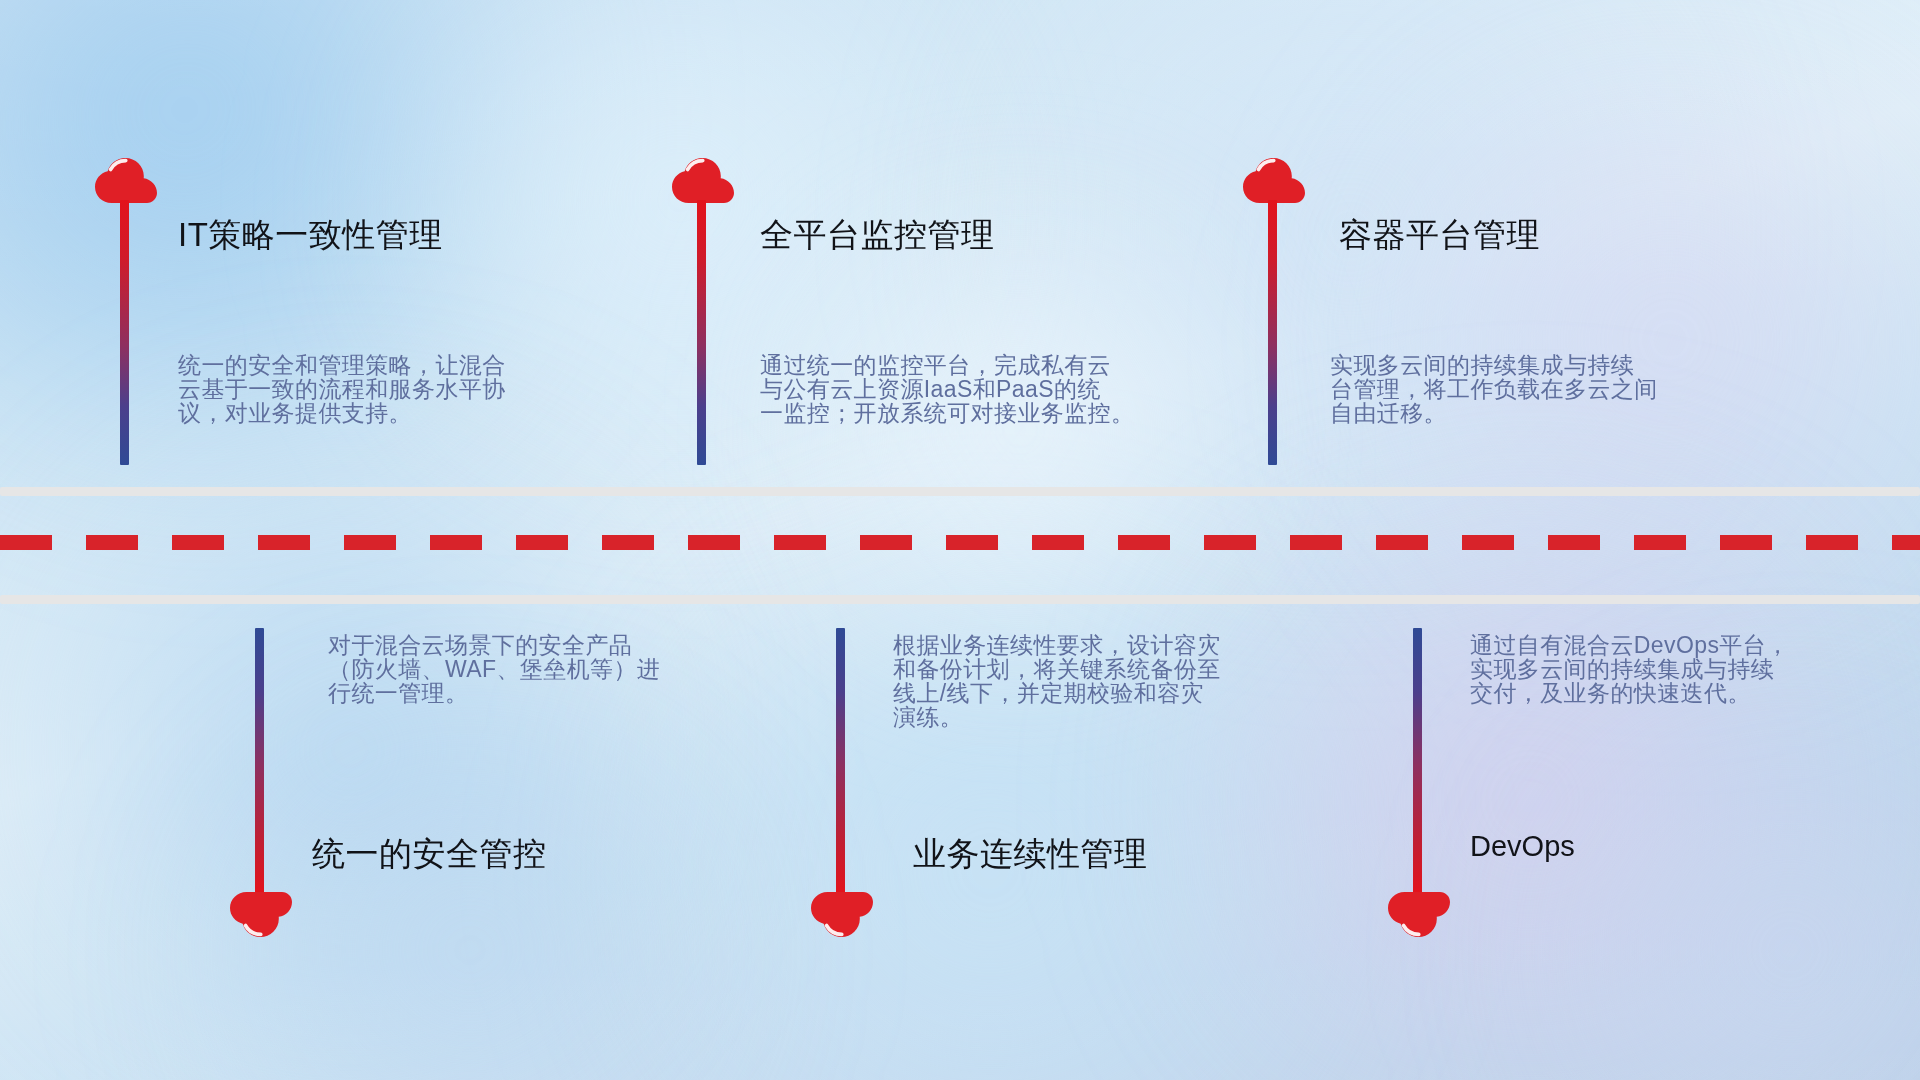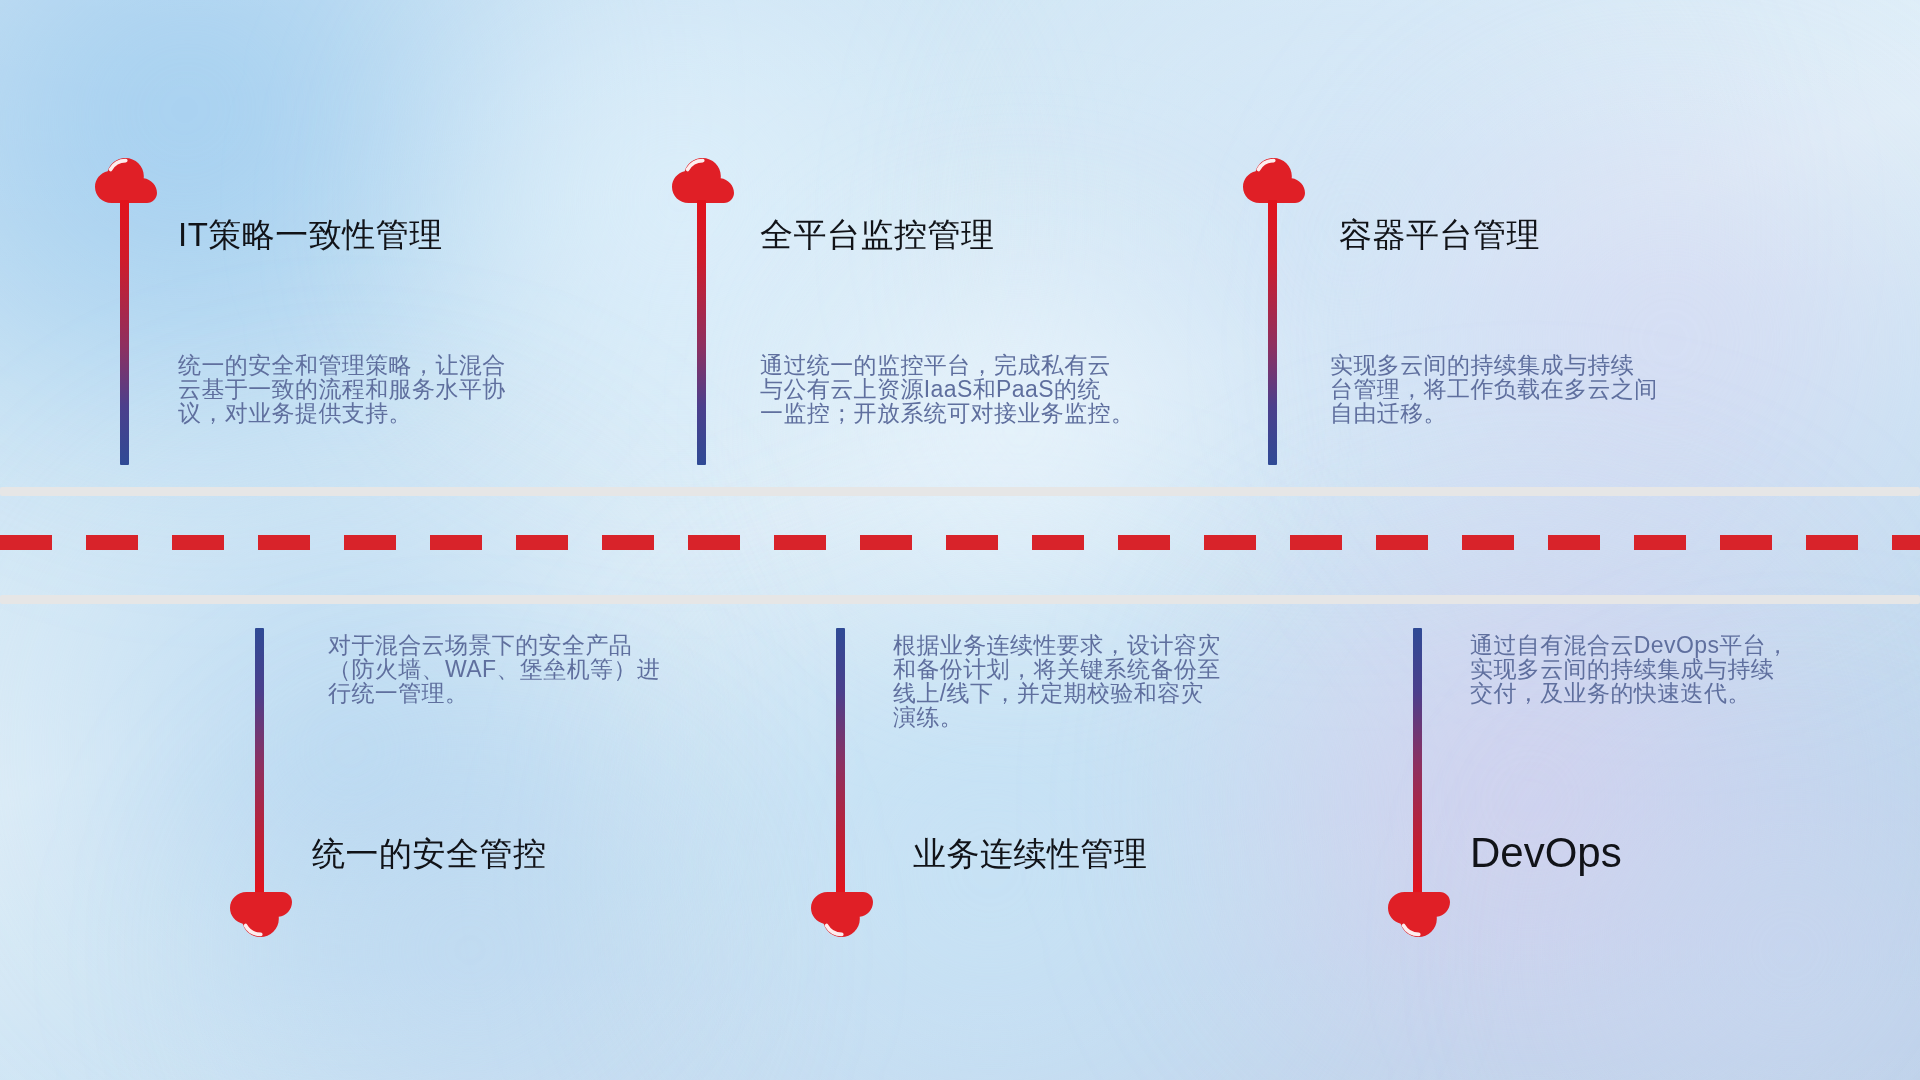--- a/index.html
+++ b/index.html
@@ -57,21 +57,21 @@
   .stem.up{background:linear-gradient(to bottom,#2f4a95 0%,#4b3f8c 24%,#8e3060 52%,#c01f33 80%,#e3131c 100%);}
 
   .cloud{position:absolute;width:62px;height:46px;}
   .cloud svg{display:block;width:62px;height:46px;}
 
   .title{
     position:absolute;white-space:nowrap;
     font-size:33px;font-weight:normal;color:#111318;
     letter-spacing:.5px;line-height:1;
   }
-  .title.latin{font-weight:normal;font-size:42px;letter-spacing:0;}
+  .title.latin{font-weight:normal;font-size:29px;letter-spacing:0;}
 
   .body{
     position:absolute;
     font-size:23px;line-height:24px;
     color:#5f6f9e;letter-spacing:.4px;
     white-space:pre-line;
   }
 </style>
 </head>
 <body>

